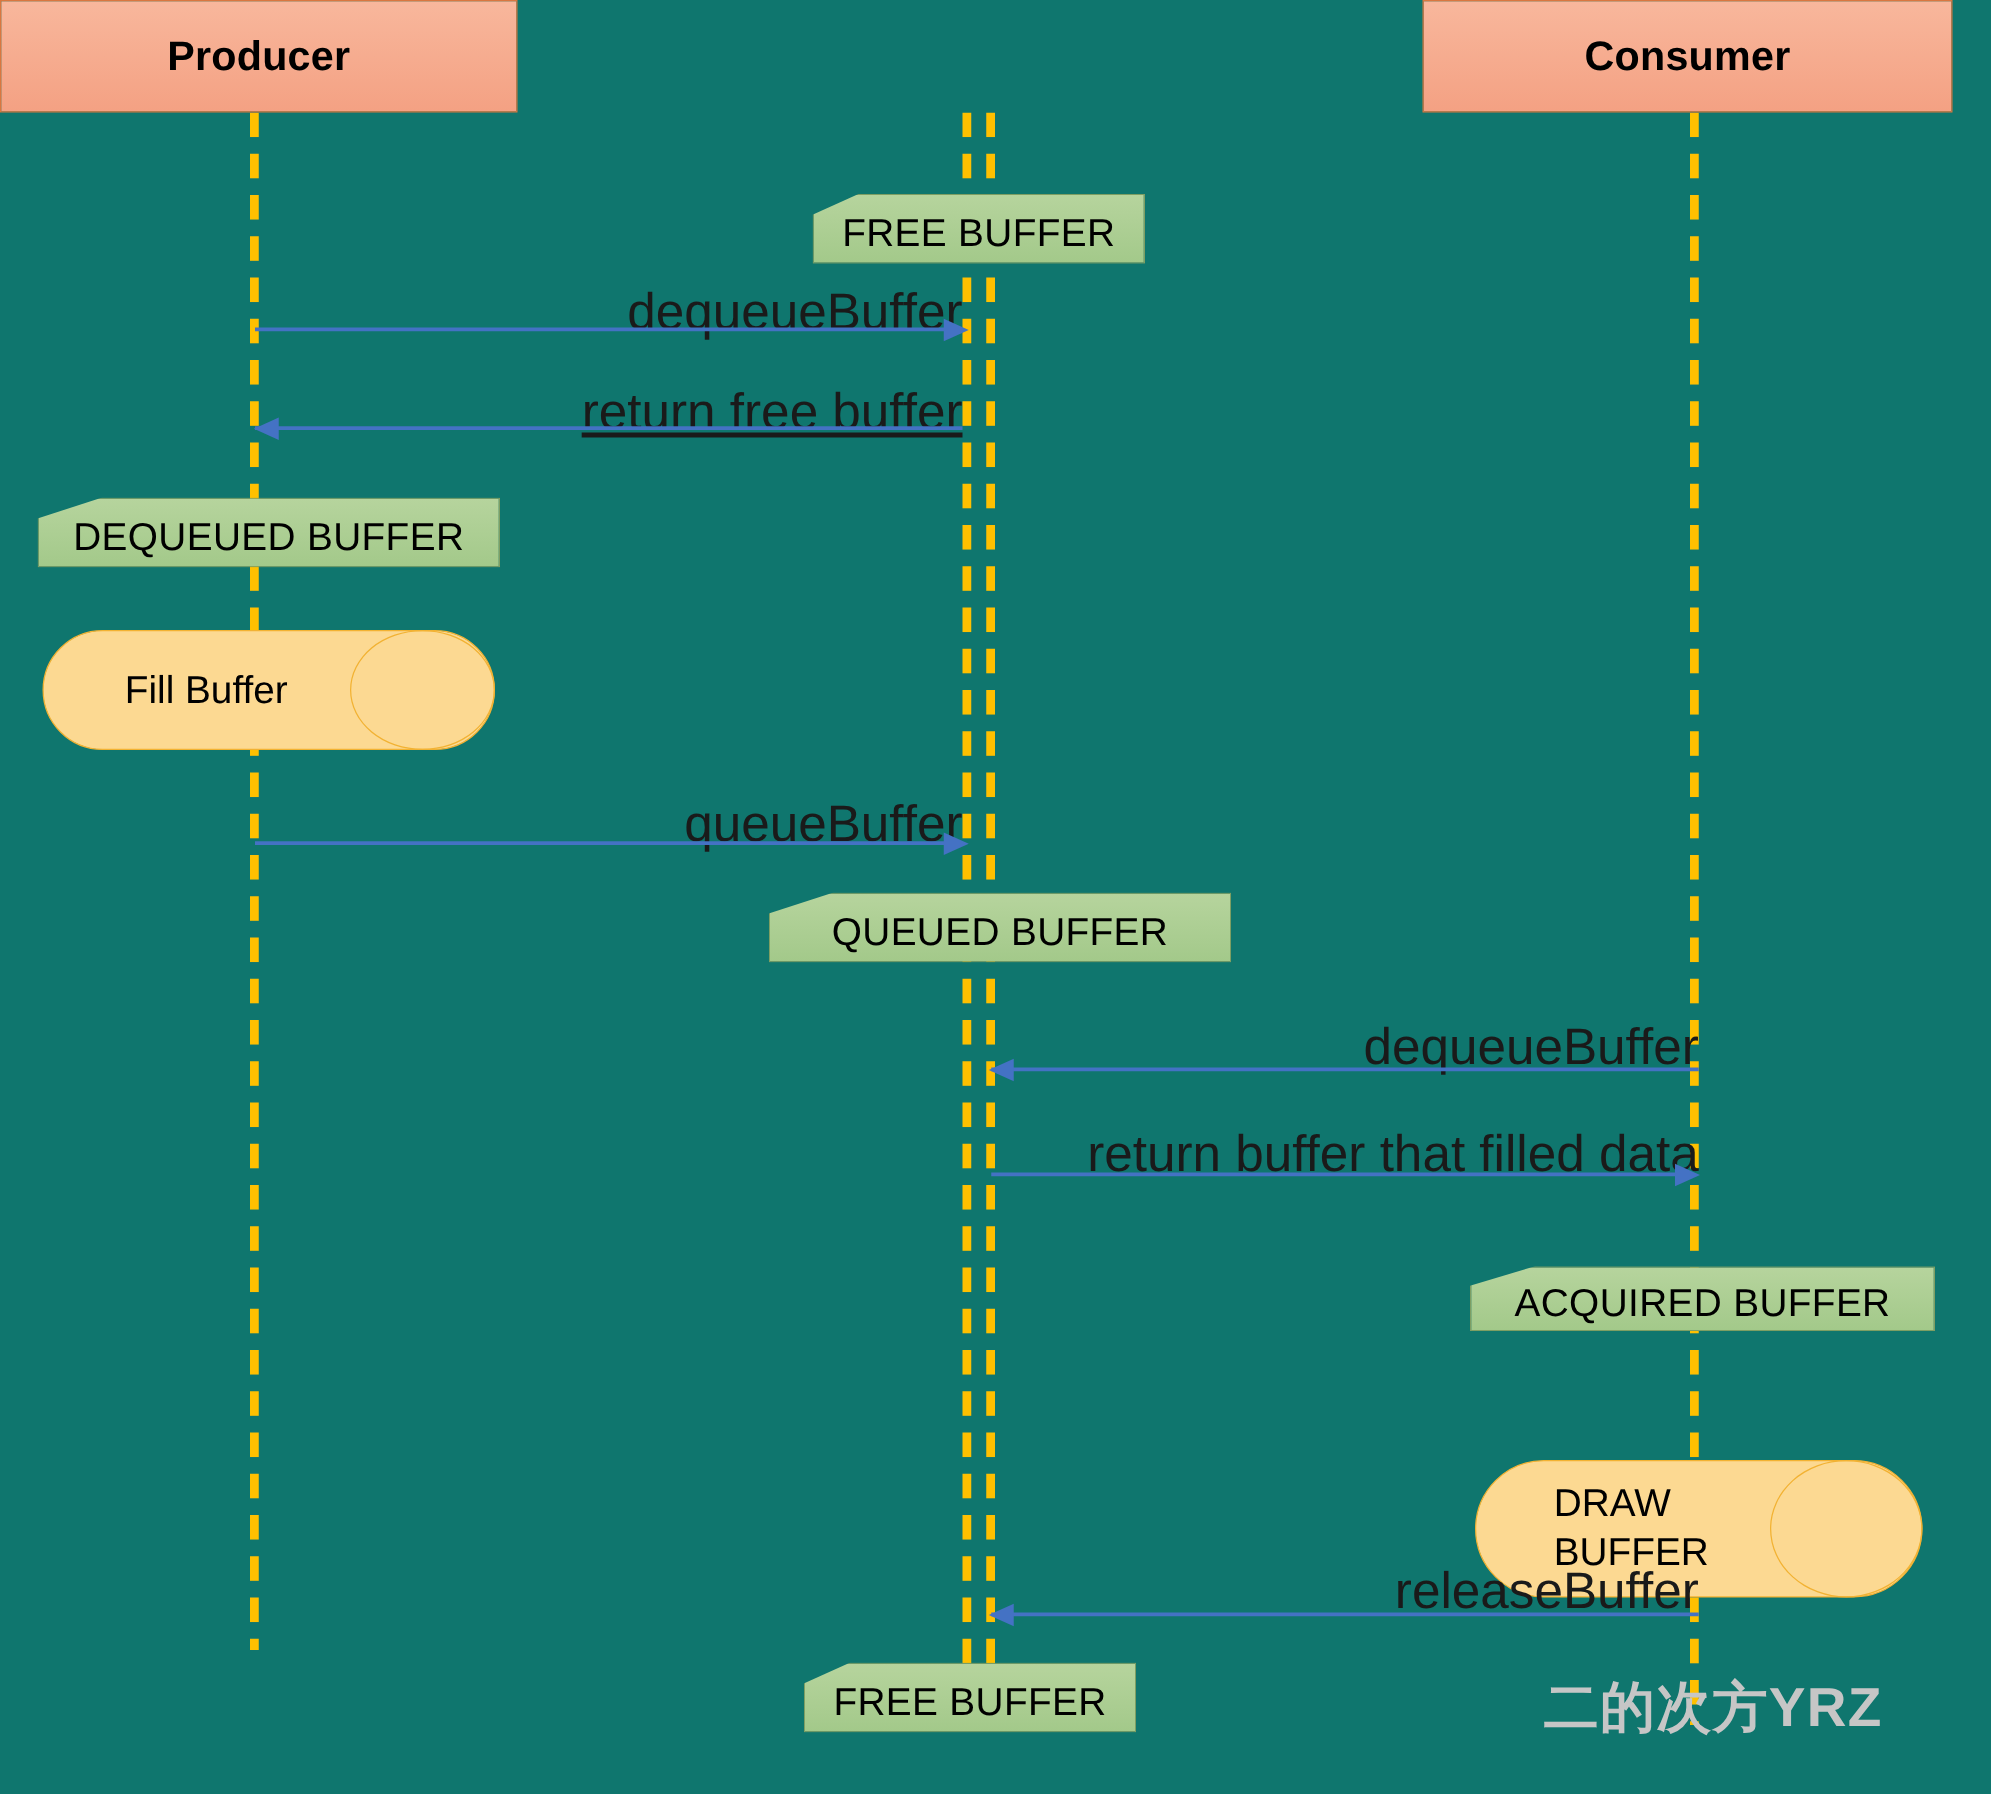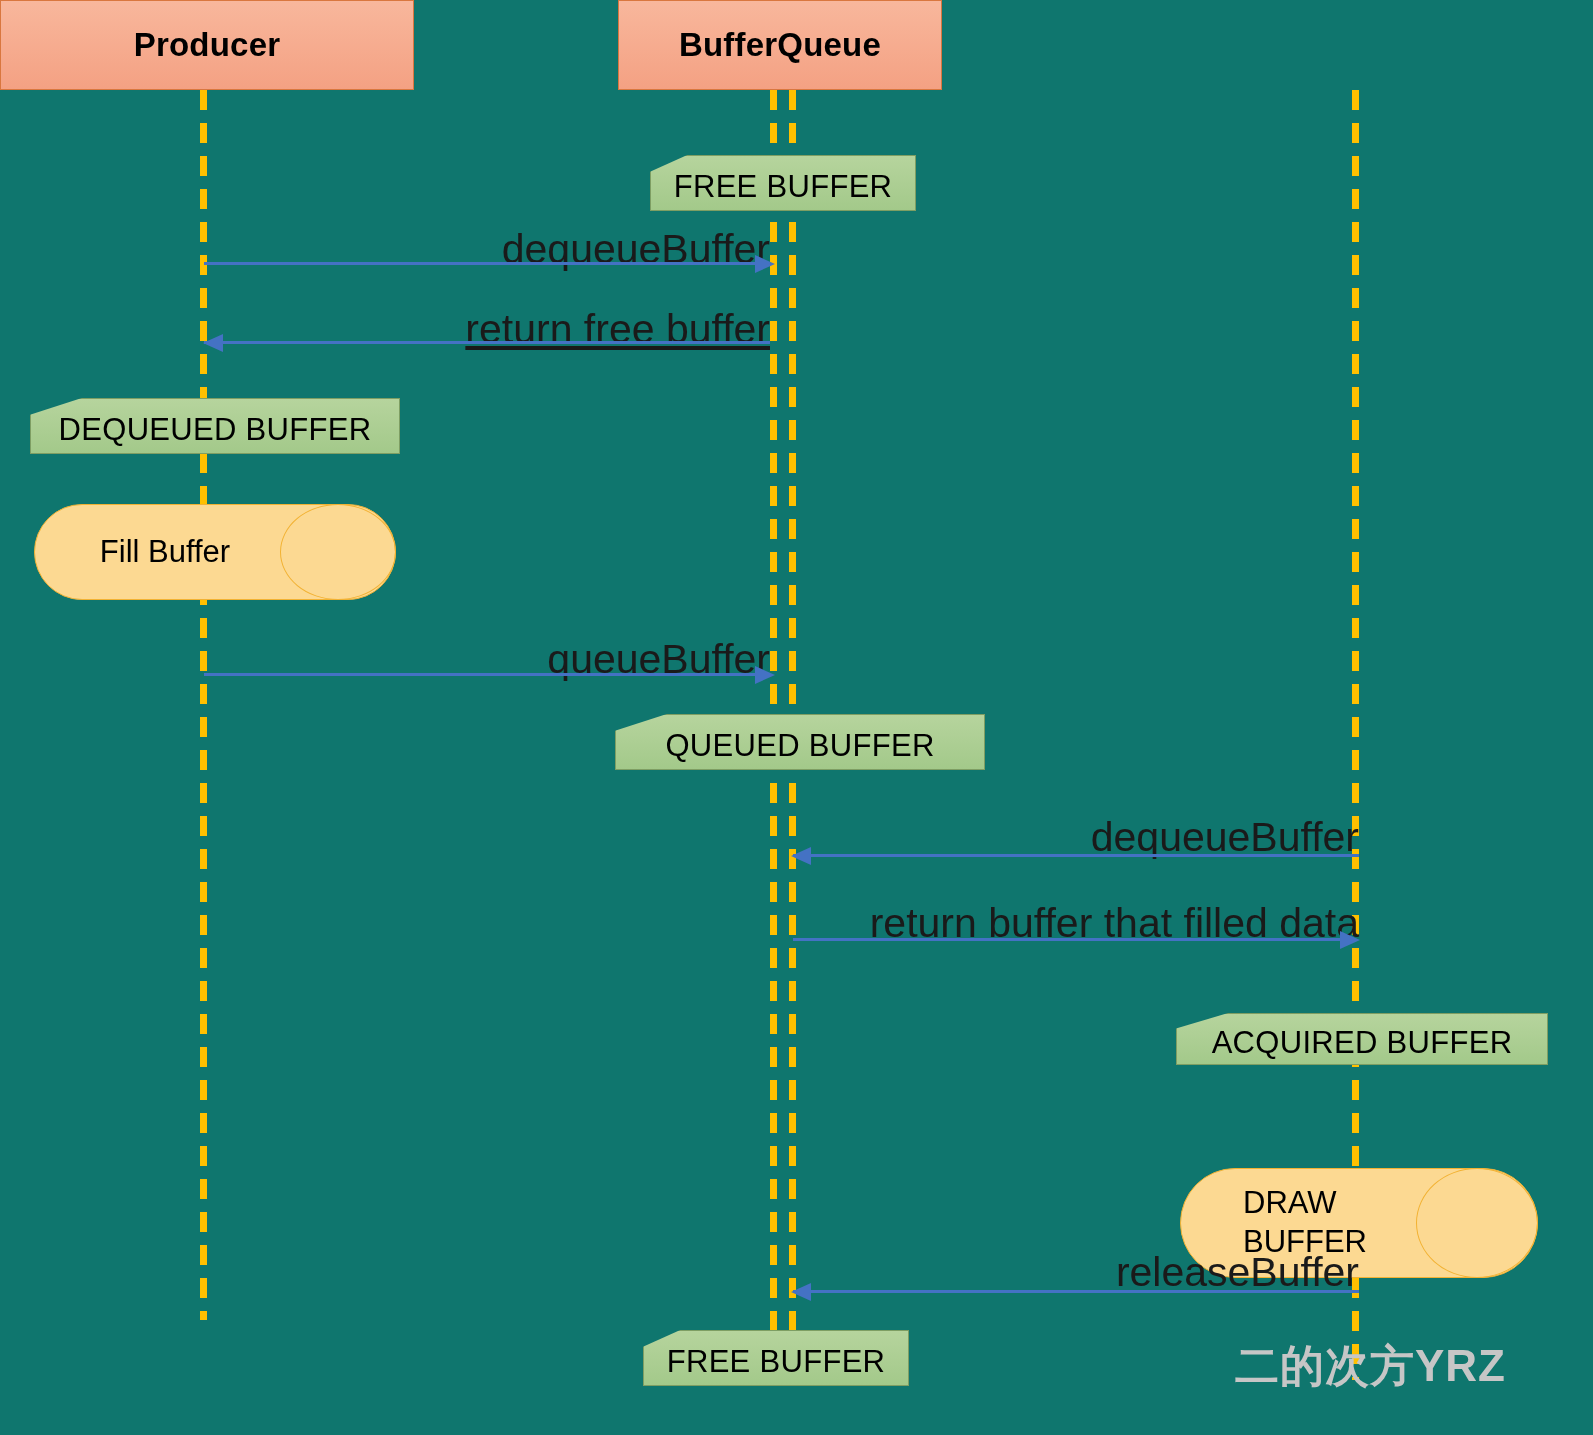--- a/index.html
+++ b/index.html
@@ -152,24 +152,24 @@
 
   <div class="lifeline" style="left:200px; top:90px; height:1230px;"></div>
   <div class="lifeline" style="left:770px; top:90px; height:1275px;"></div>
   <div class="lifeline" style="left:789px; top:90px; height:1275px;"></div>
   <div class="lifeline" style="left:1352px; top:90px; height:1290px;"></div>
 
   <div class="actor-box" style="left:0px; top:0px; width:414px; height:90px;">
     <span class="actor-label">Producer</span>
   </div>
 
-  <div class="actor-box" style="left:618px; top:0px; width:324px; height:90px;">
-    <span class="actor-label">BufferQueue</span>
-  </div>
-
+
+  <div class="actor-box" style="left:1138px; top:0px; width:424px; height:90px;">
+    <span class="actor-label">Consumer</span>
+  </div>
 
   <div class="note" style="left:650px; top:155px; width:266px; height:56px;">
     <div class="note-shape"></div>
     <div class="note-text">FREE BUFFER</div>
   </div>
 
   <div class="msg-label" style="left:204px; top:226px; width:566px;">dequeueBuffer</div>
   <div class="msg-line" style="left:204px; top:262px; width:566px;"></div>
   <div class="msg-head right" style="left:755px; top:255px;"></div>
 

